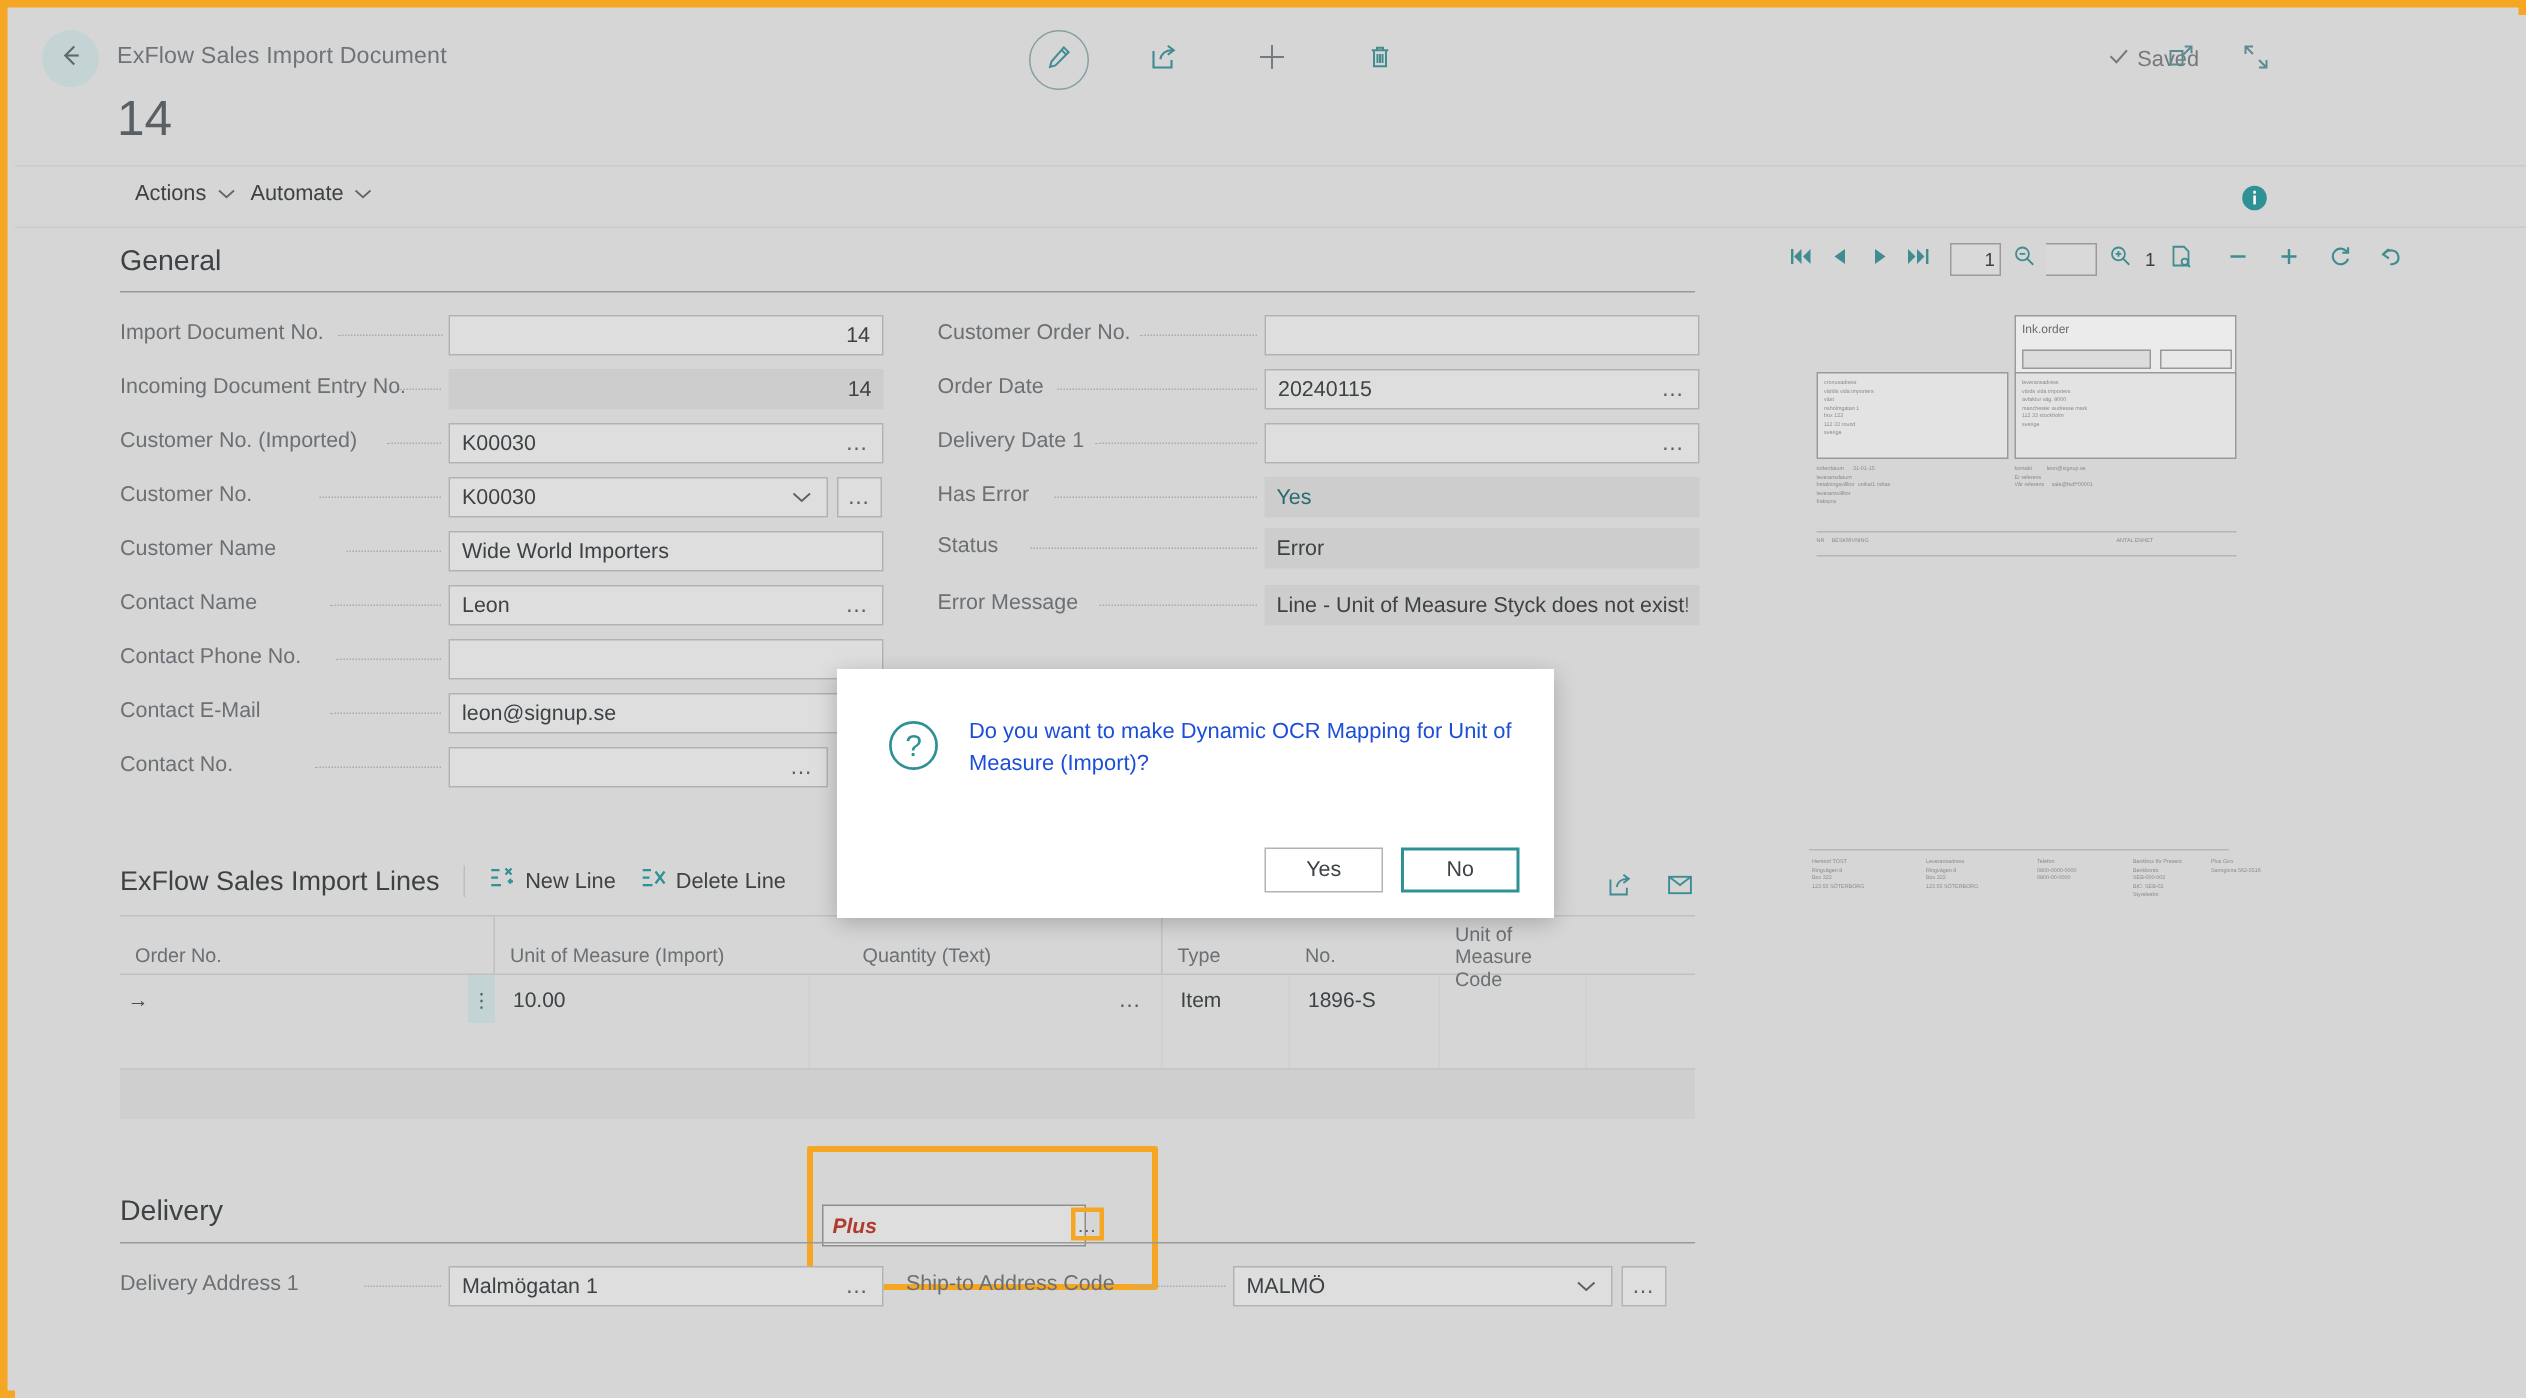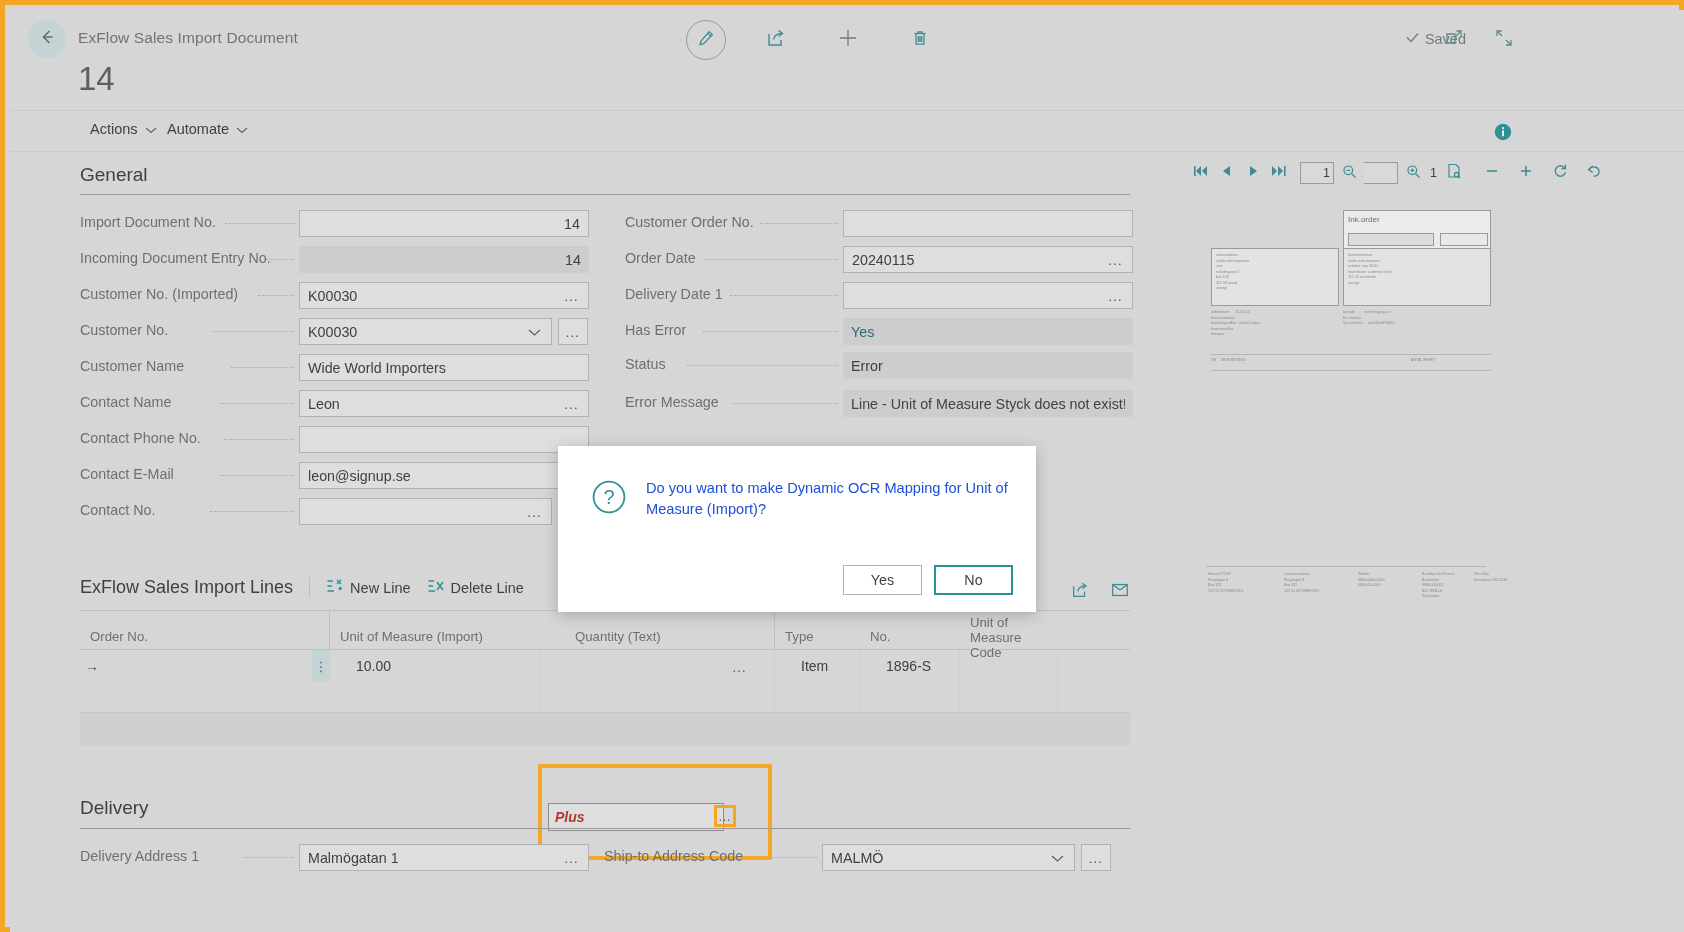--- a/index.html
+++ b/index.html
@@ -111,21 +111,21 @@
   .lines-title { font-size:18px; color:#3d4245; }
   .vsep { width:1px; height:21px; background:#bdbdbd; }
   .linkbtn { font-size:14.5px; color:#3d4245; display:flex; align-items:center; gap:7px; cursor:pointer; }
   .grid-icons { position:absolute; right:0; top:428px; display:flex; gap:20px; }
 
   .grid { position:absolute; left:70px; top:458px; width:1050px; }
   .grid-hdr { display:flex; height:40px; border-top:1px solid #c0c0c0; border-bottom:1px solid #c0c0c0; }
   .gh { font-size:13.2px; color:#6b7074; display:flex; align-items:flex-end; padding:0 10px 5px 10px; }
   .gh.two { align-items:flex-start; padding-top:4px; line-height:1.15; }
   .grid-row { display:flex; height:32px; align-items:stretch; }
-  .gc { font-size:14px; color:#3d4245; display:flex; align-items:center; padding:0 26px; border-right:1px solid #d0d0d0; }
+  .gc { font-size:14px; color:#3d4245; display:flex; align-items:center; padding:0 12px; border-right:1px solid #d0d0d0; }
   .grid-row.empty2 { height:30px; }
   .grid-foot { height:34px; background:#cfcfcf; border-top:1px solid #c6c6c6; }
 
   .rowarrow { width:24px; display:flex; align-items:center; justify-content:center; color:#4a4f53; font-size:14px; }
   .dotsbtn { width:18px; background:#c4d4d4; display:flex; align-items:center; justify-content:center; color:#4a5b5b; font-size:13px; cursor:pointer; }
 
   .uom-highlight {
     position:absolute; left:528px; top:612px;
     width:234px; height:96px;
     border:4px solid #f5a623; border-radius:2px;

